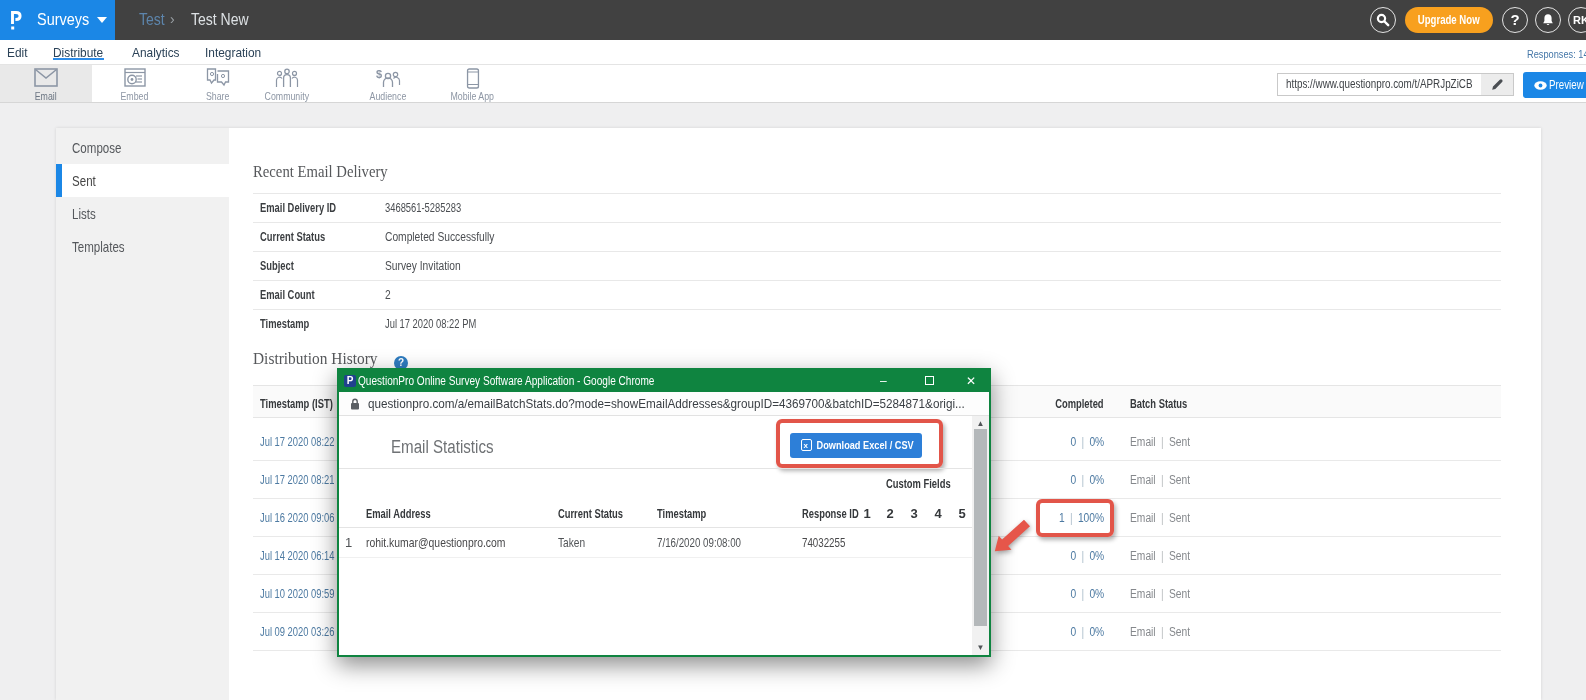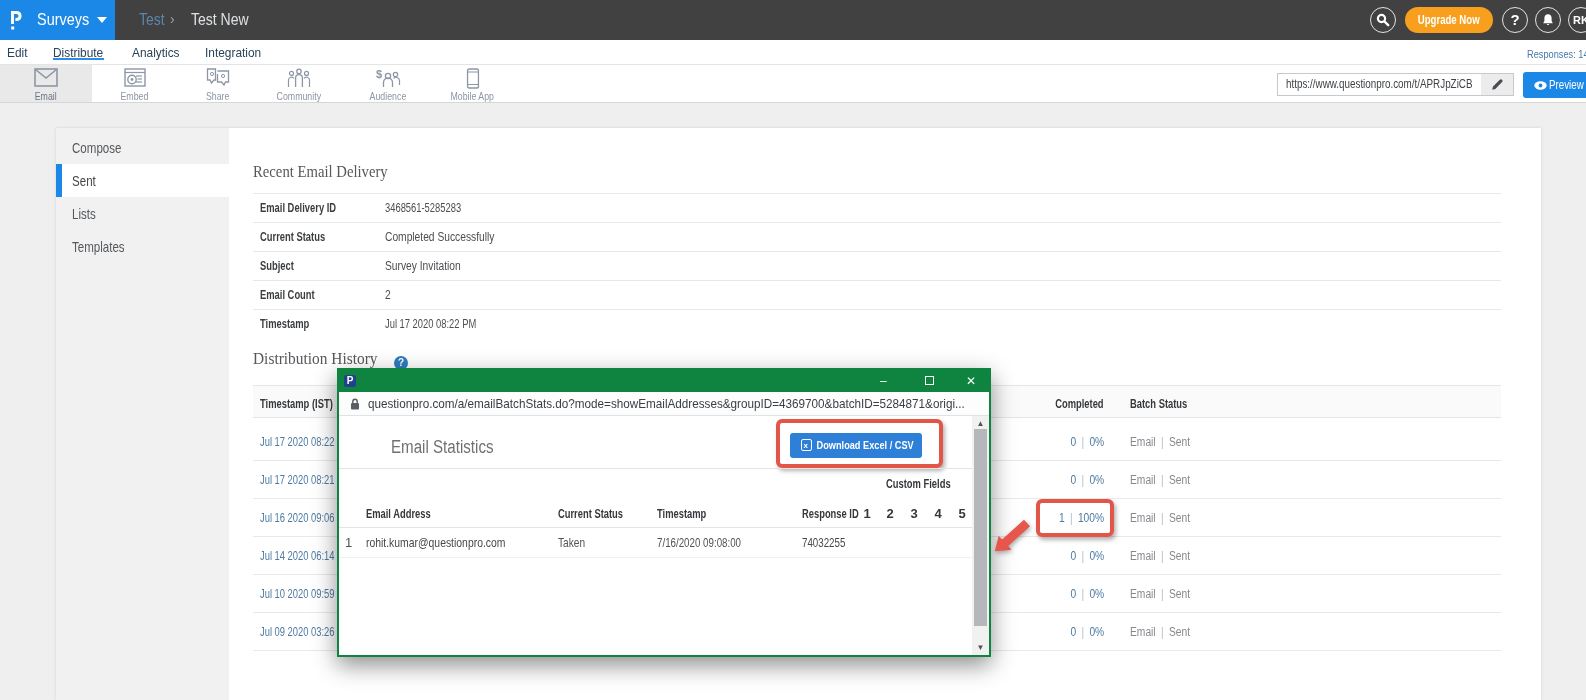--- a/index.html
+++ b/index.html
@@ -138,21 +138,21 @@
     </div>
     <div class="ticon" style="left:175px;">
       <svg width="24" height="20" viewBox="0 0 24 20">
           <path d="M9.5 1 H1.5 V12 H4 L5.5 15 L8 12 H9.5 Z" fill="none" stroke="#8c96a5" stroke-width="1.3"></path>
           <path d="M11.5 3 H22.5 V14 H19.5 L18 17 L15.5 14 H11.5 V6" fill="none" stroke="#8c96a5" stroke-width="1.3"></path>
           <circle cx="6" cy="6" r="1.6" fill="none" stroke="#8c96a5" stroke-width="1"></circle>
           <circle cx="17" cy="8" r="1.6" fill="none" stroke="#8c96a5" stroke-width="1"></circle>
         </svg>
       <div class="lbl"><span class="cxc s80">Share</span></div>
     </div>
-    <div class="ticon" style="left:256px;text-align:center;">
+    <div class="ticon" style="left:244px;text-align:center;">
       <svg width="24" height="20" viewBox="0 0 24 20">
           <circle cx="12" cy="3.4" r="2.2" fill="none" stroke="#8c96a5" stroke-width="1.3"></circle>
           <path d="M8.6 19 V10 A3.4 3.4 0 0 1 15.4 10 V19" fill="none" stroke="#8c96a5" stroke-width="1.3"></path>
           <circle cx="4.5" cy="5.4" r="2" fill="none" stroke="#8c96a5" stroke-width="1.2"></circle>
           <path d="M1.5 19 V12 A3 3 0 0 1 7 10.5" fill="none" stroke="#8c96a5" stroke-width="1.2"></path>
           <circle cx="19.5" cy="5.4" r="2" fill="none" stroke="#8c96a5" stroke-width="1.2"></circle>
           <path d="M22.5 19 V12 A3 3 0 0 0 17 10.5" fill="none" stroke="#8c96a5" stroke-width="1.2"></path>
         </svg>
       <div class="lbl"><span class="cxc s80">Community</span></div>
     </div>
@@ -256,20 +256,21 @@
           <span class="dts"><span class="cx s75">Jul 09 2020 03:26 PM</span></span>
           <span class="dcomp"><span class="cxr s82">0 <i>|</i> 0%</span></span>
           <span class="dbatch"><span class="cx s82">Email <i>|</i> Sent</span></span>
         </div>
     </div>
   </div>
 
   <div class="popup">
     <div class="ptitle">
       <span class="pfav">P</span>
+      <span class="pt"><span class="cx s84">QuestionPro Online Survey Software Application - Google Chrome</span></span>
       <span class="pbtn" style="left:541px;">–</span>
       <span class="pbtn" style="left:586px;top:6px;">
           <span style="display:block;width:9px;height:9px;border:1px solid #fff;"></span>
         </span>
       <span class="pbtn" style="left:627px;">✕</span>
     </div>
     <div class="purl">
       <svg width="10" height="12" viewBox="0 0 10 12" style="position:absolute;left:11px;top:6px;">
           <rect x="1" y="5" width="8" height="6.5" rx="1" fill="#5a5e63"></rect>
           <path d="M2.8 5 V3.4 A2.2 2.2 0 0 1 7.2 3.4 V5" fill="none" stroke="#5a5e63" stroke-width="1.4"></path>

